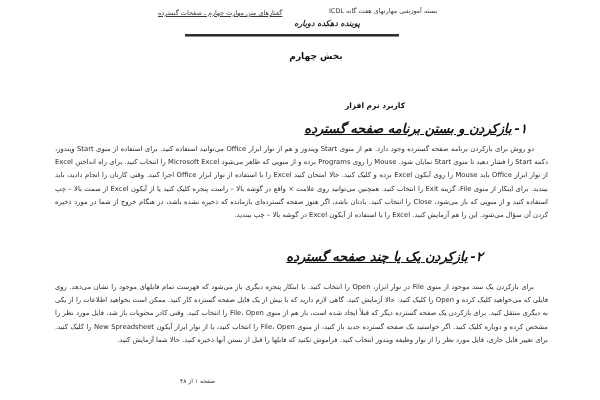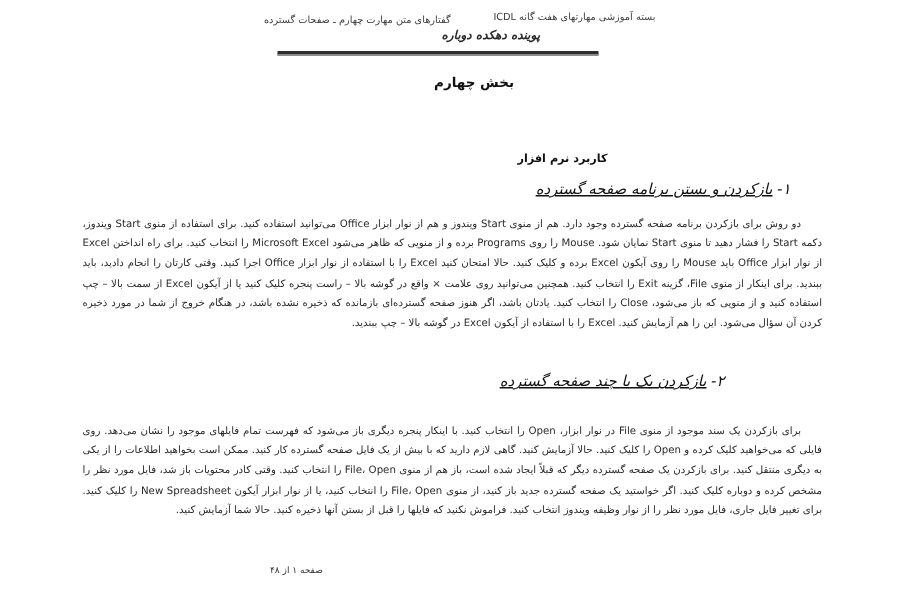--- a/index.html
+++ b/index.html
@@ -58,22 +58,22 @@
     top: 101px;
     right: 195px;
     font-weight: bold;
     font-size: 7.5px;
     color: #111;
     white-space: nowrap;
     direction: rtl;
   }
   .item-heading {
     position: absolute;
-    font-size: 10px;
-    font-weight: normal;
+    font-size: 13px;
+    font-weight: bold;
     font-style: italic;
     color: #111;
     white-space: nowrap;
     direction: rtl;
   }
   .item-heading .num {
     margin-left: 3px;
     text-decoration: none;
     display: inline-block;
   }
@@ -104,21 +104,21 @@
     direction: rtl;
   }
 </style>
 </head>
 <body>
 
 <div class="page">
 
   <div class="hdr-small" style="top:7px; right:163px;">بسته آموزشی مهارتهای هفت گانه ICDL</div>
 
-  <div class="hdr-small" style="top:9px; left:176px;">گفتارهای متن مهارت چهارم ـ صفحات گسترده</div>
+  <div class="hdr-small" style="top:9px; left:158px;text-decoration:underline;">گفتارهای متن مهارت چهارم ـ صفحات گسترده</div>
 
   <div class="hdr-publisher" style="top:18px; right:240px;">پوینده دهکده دوباره</div>
 
   <div class="hdr-rule"></div>
 
   <div class="title-line" style="top:51px;">بخش چهارم</div>
 
 
   <div class="section-heading">کاربرد نرم افزار</div>
 

